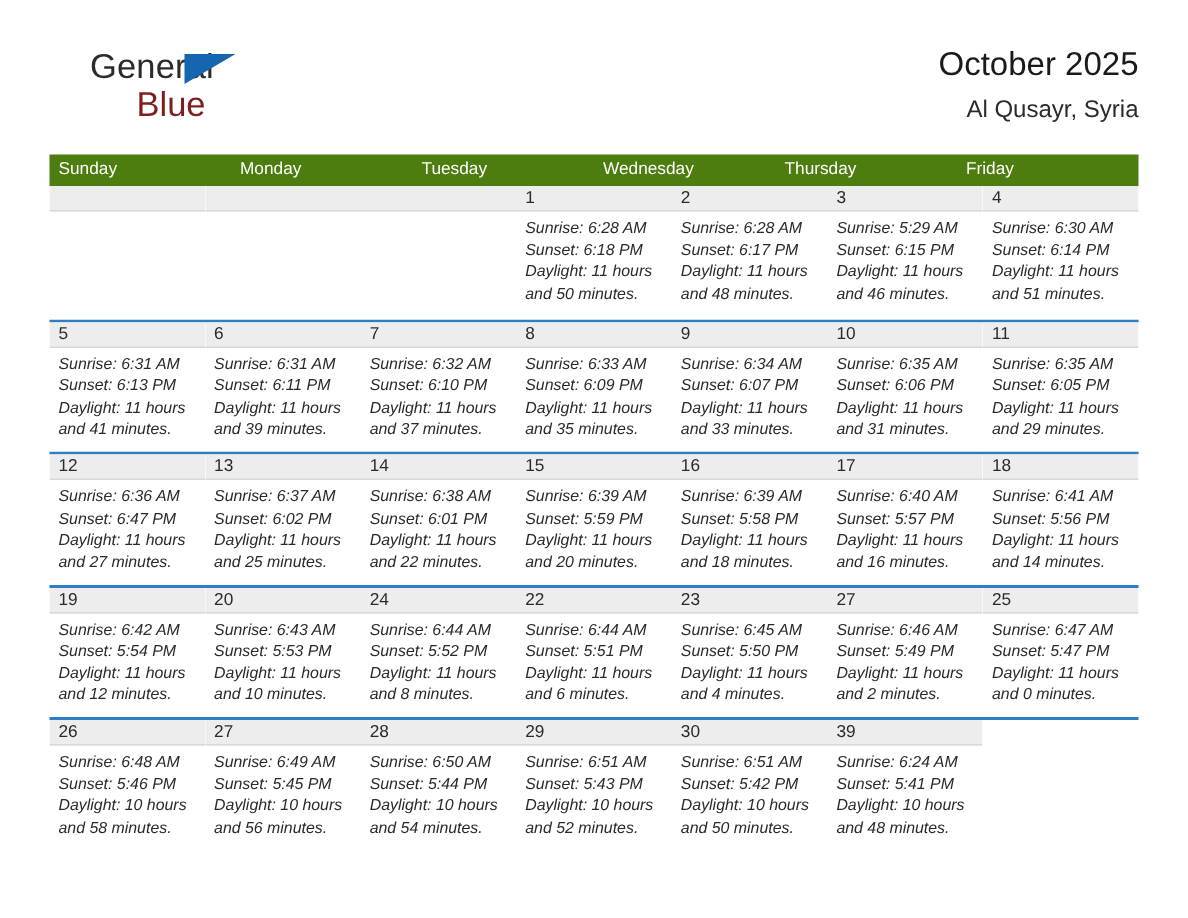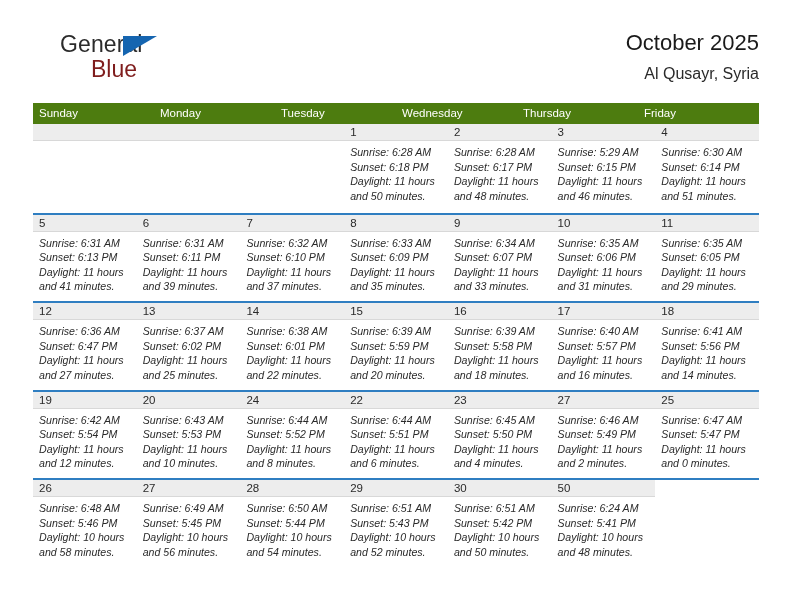--- a/index.html
+++ b/index.html
@@ -534,21 +534,21 @@
             </div>
             <div class="day-body">
               <div class="day-line">Sunrise: 6:51 AM</div>
               <div class="day-line">Sunset: 5:42 PM</div>
               <div class="day-line">Daylight: 10 hours</div>
               <div class="day-line">and 50 minutes.</div>
             </div>
           </div>
           <div class="day-cell">
             <div class="daynum-strip">
-              <div class="daynum">50</div>
+              <div class="daynum">39</div>
             </div>
             <div class="day-body">
               <div class="day-line">Sunrise: 6:24 AM</div>
               <div class="day-line">Sunset: 5:41 PM</div>
               <div class="day-line">Daylight: 10 hours</div>
               <div class="day-line">and 48 minutes.</div>
             </div>
           </div>
           <div class="day-cell nostrip">
             <div class="daynum-strip"></div>

